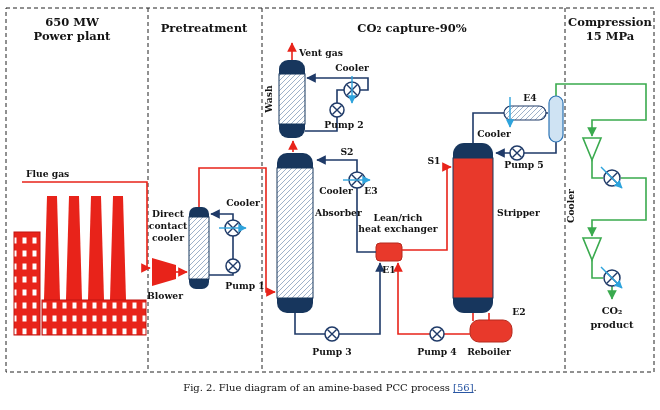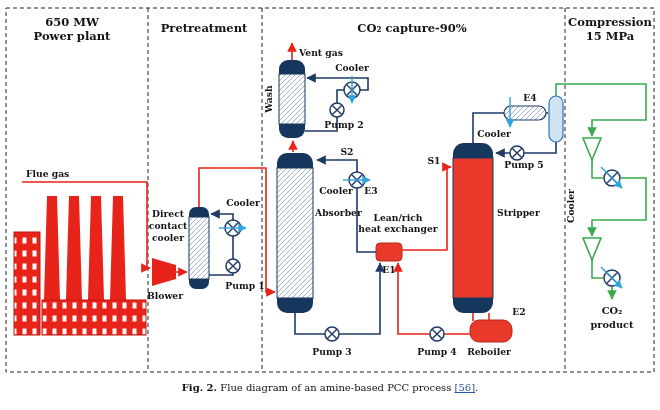--- a/index.html
+++ b/index.html
@@ -4,21 +4,21 @@
 <style>
   html,body{margin:0;padding:0;background:#fff;}
   #stage{position:relative;width:660px;height:410px;background:#fff;overflow:hidden;
          font-family:"DejaVu Serif",serif;}
   svg text{font-family:"DejaVu Serif","Liberation Serif",serif;font-weight:bold;fill:#141414;}
   .t9{font-size:9.2px}
   .t10{font-size:9.8px}
   .t11{font-size:11.5px}
   .caption{position:absolute;left:0;top:382px;width:660px;text-align:center;
            font-size:10px;color:#111;}
-  .caption .b{font-weight:bold;}
+  .caption .b{font-weight:normal;}
   .caption .ref{color:#2956a3;text-decoration:underline;}
 </style>
 </head>
 <body>
 
 <div id="stage">
 <svg width="660" height="378" viewBox="0 0 660 378">
   <defs>
     <pattern id="hatch" width="5" height="5" patternUnits="userSpaceOnUse">
       <rect width="5" height="5" fill="#ffffff"></rect>

